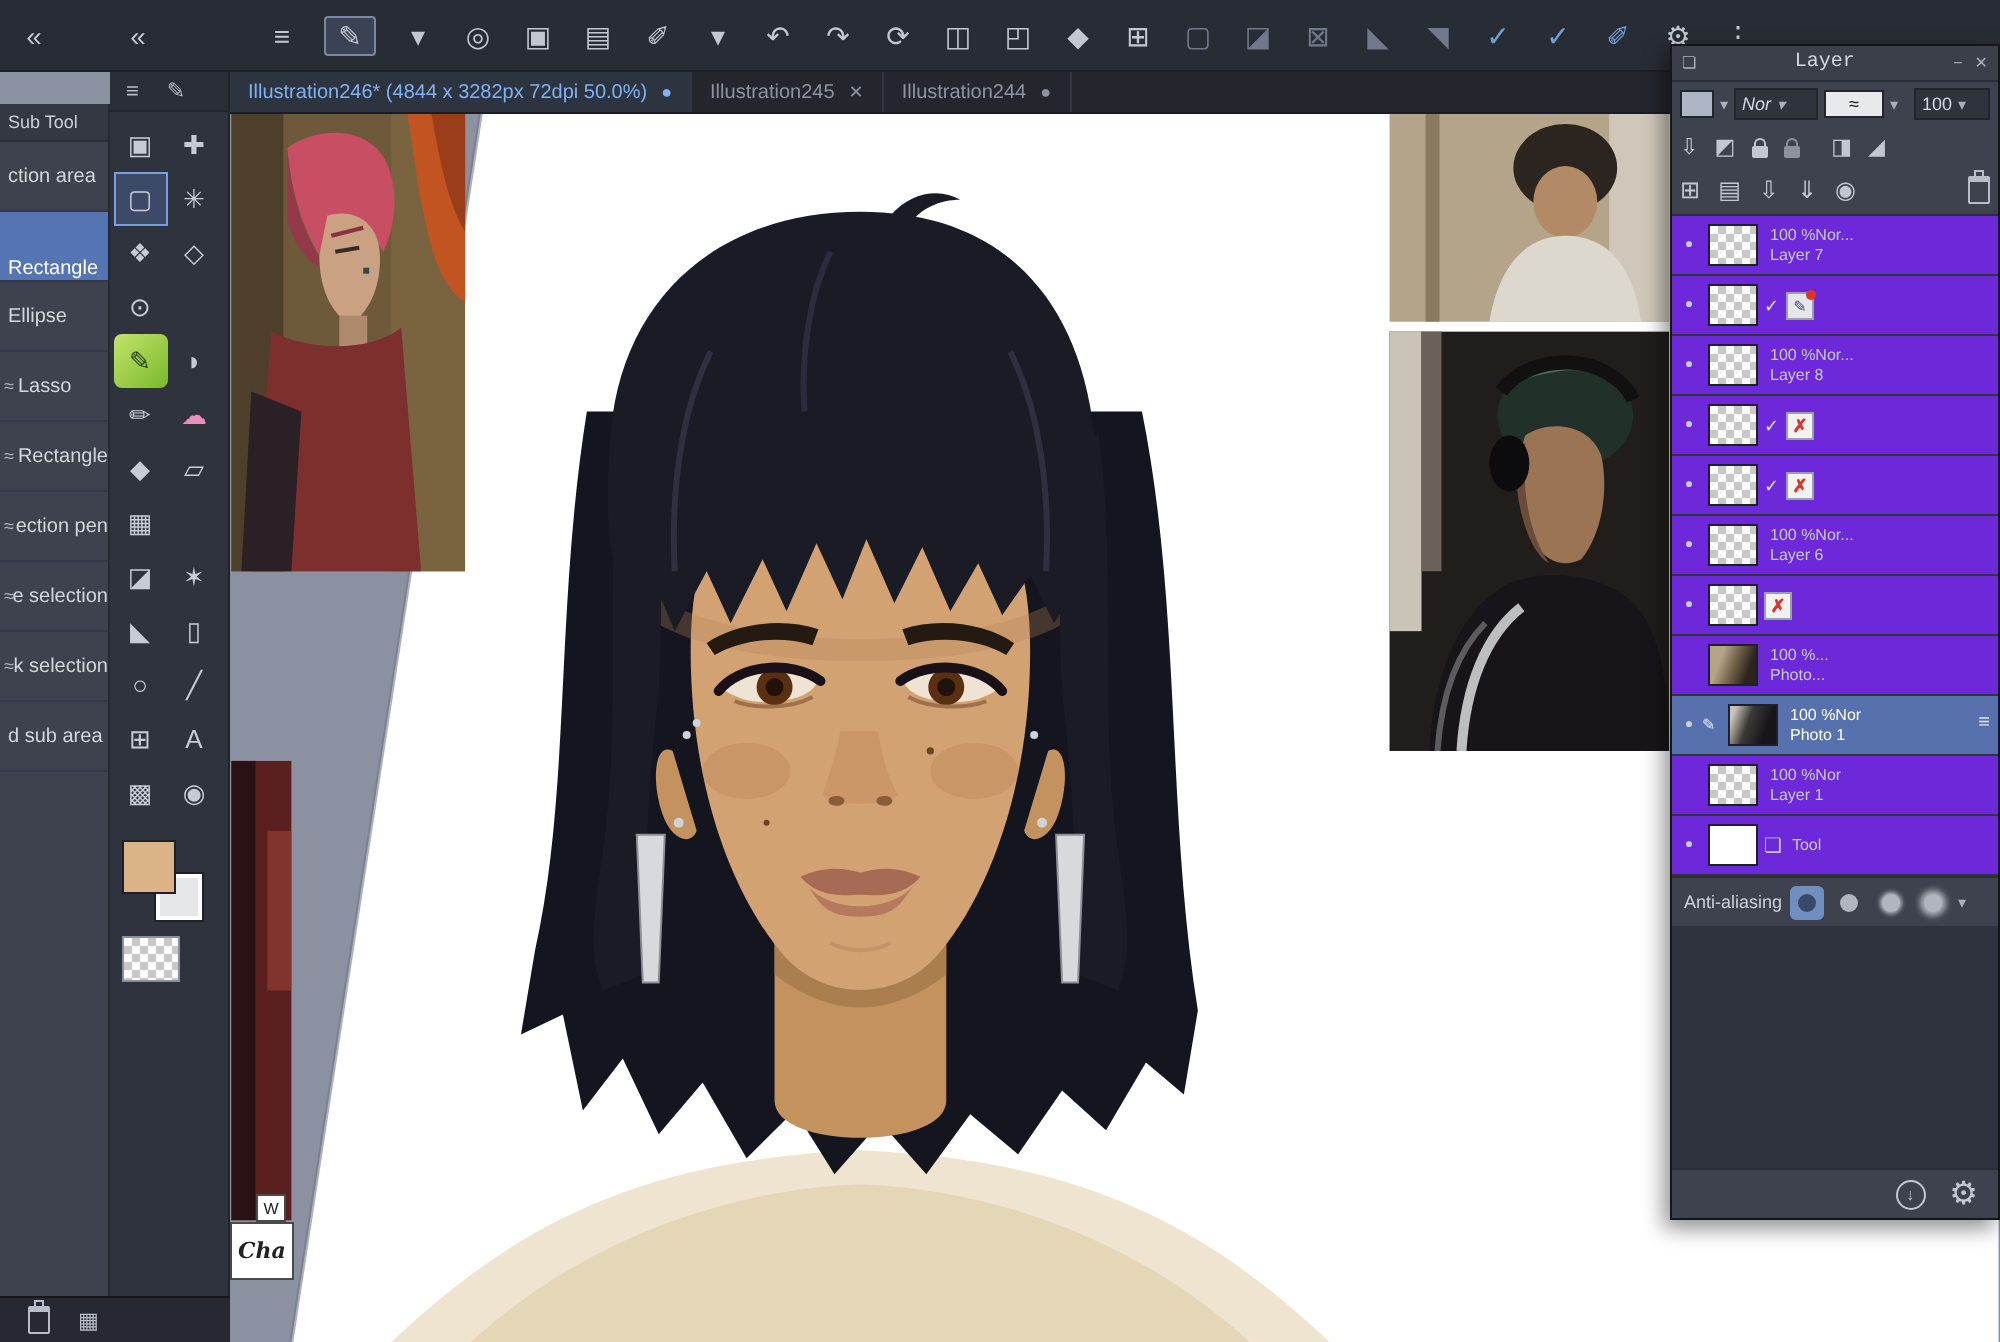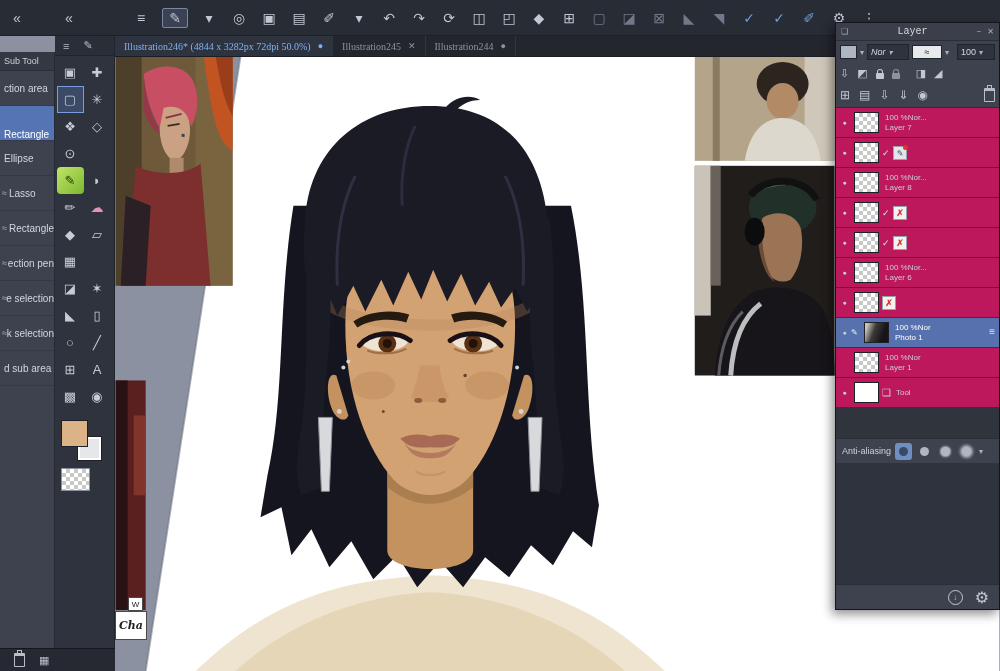--- a/index.html
+++ b/index.html
@@ -48,21 +48,21 @@
   #swTrans{left:4px;top:48px;width:29px;height:23px;border:1px solid #8a90a0;}
   .checker{background-color:#fff;background-image:
       linear-gradient(45deg,#c8c8c8 25%,transparent 25%,transparent 75%,#c8c8c8 75%),
       linear-gradient(45deg,#c8c8c8 25%,transparent 25%,transparent 75%,#c8c8c8 75%);
       background-size:8px 8px;background-position:0 0,4px 4px;}
 
   
   #tabbar{position:absolute;top:36px;left:115px;width:885px;height:20px;background:#23262d;
           border-bottom:1px solid #1a1d23;display:flex;align-items:stretch;z-index:3;
           font-size:10px;color:#8d93a0;}
-  .tab{display:flex;align-items:center;padding:0 9px;border-right:1px solid #32363f;gap:7px;font-family:Liberation Serif, serif;}
+  .tab{display:flex;align-items:center;padding:0 9px;border-right:1px solid #32363f;gap:7px;}
   .tab.active{background:#2e3340;color:#7fb2f0;}
   .tab .cl{font-size:9px;}
 
   
   #canvas{position:absolute;top:56px;left:115px;width:885px;height:615px;z-index:1;}
   #canvas svg{display:block;}
   .stub{position:absolute;background:#fff;border:1px solid #4a4a4a;z-index:2;color:#222;
         display:flex;align-items:center;justify-content:center;box-sizing:border-box;}
   #stubW{left:128px;top:597px;width:15px;height:14px;font-size:8px;}
   #stubCha{left:115px;top:611px;width:32px;height:29px;font-size:11px;font-weight:bold;
@@ -90,21 +90,21 @@
              display:inline-block;margin-top:5px;}
   .lock-icon::before{content:"";position:absolute;top:-4px;left:1px;width:4px;height:4px;
              border:1.5px solid #c2c7d1;border-bottom:none;border-radius:3px 3px 0 0;}
   .lock-icon.alpha{opacity:.6;}
   .trash-icon{width:9px;height:10px;border:1px solid #b8bdc8;border-top:3px solid #b8bdc8;
               border-radius:1px;position:relative;display:inline-block;}
   .trash-icon::before{content:"";position:absolute;top:-6px;left:2px;width:3px;height:2px;
               border:1px solid #b8bdc8;border-bottom:none;}
 
   #llist{height:330px;background:#30343d;overflow:hidden;}
-  .lrow{height:29px;margin-bottom:1px;background:#be185d;display:flex;align-items:center;
+  .lrow{height:29px;margin-bottom:1px;background:#6d28d9;display:flex;align-items:center;
         padding:0 2px;position:relative;}
   .lrow.selected{background:#5671ad;}
   .leye{width:13px;font-size:7px;color:#c9ced8;text-align:center;flex:0 0 auto;}
   .lpen{width:10px;font-size:8px;color:#e8ecf4;flex:0 0 auto;}
   .lthumb{width:25px;height:21px;border:1px solid #1d2026;margin:0 3px;flex:0 0 auto;
           box-sizing:border-box;}
   .lthumb.white{background:#fff;}
   .lthumb.photo1{background:linear-gradient(110deg,#b4a489 25%,#6a5a44 55%,#2b241f 80%);}
   .lthumb.photo2{background:linear-gradient(110deg,#cac4b8 10%,#3c3a36 40%,#17151a 75%);}
   .lchk{width:11px;font-size:9px;color:#dde1e8;flex:0 0 auto;}
@@ -473,20 +473,28 @@
         <div class="ltxt">
           <div>100 %Nor...</div>
             <div>Layer 6</div>
         </div>
       </div>
       <div class="lrow">
         <span class="leye">●</span>
         <span class="lthumb checker"></span>
         <span class="lredx">✗</span>
       </div>
+      <div class="lrow">
+        <span class="leye"></span>
+        <span class="lthumb photo1"></span>
+        <div class="ltxt">
+          <div>100 %...</div>
+            <div>Photo...</div>
+        </div>
+      </div>
       <div class="lrow selected">
         <span class="leye">●</span>
         <span class="lpen">✎</span>
         <span class="lthumb photo2"></span>
         <div class="ltxt">
           <div>100 %Nor</div>
             <div>Photo 1</div>
         </div>
         <span class="rowmenu">≡</span>
       </div>

